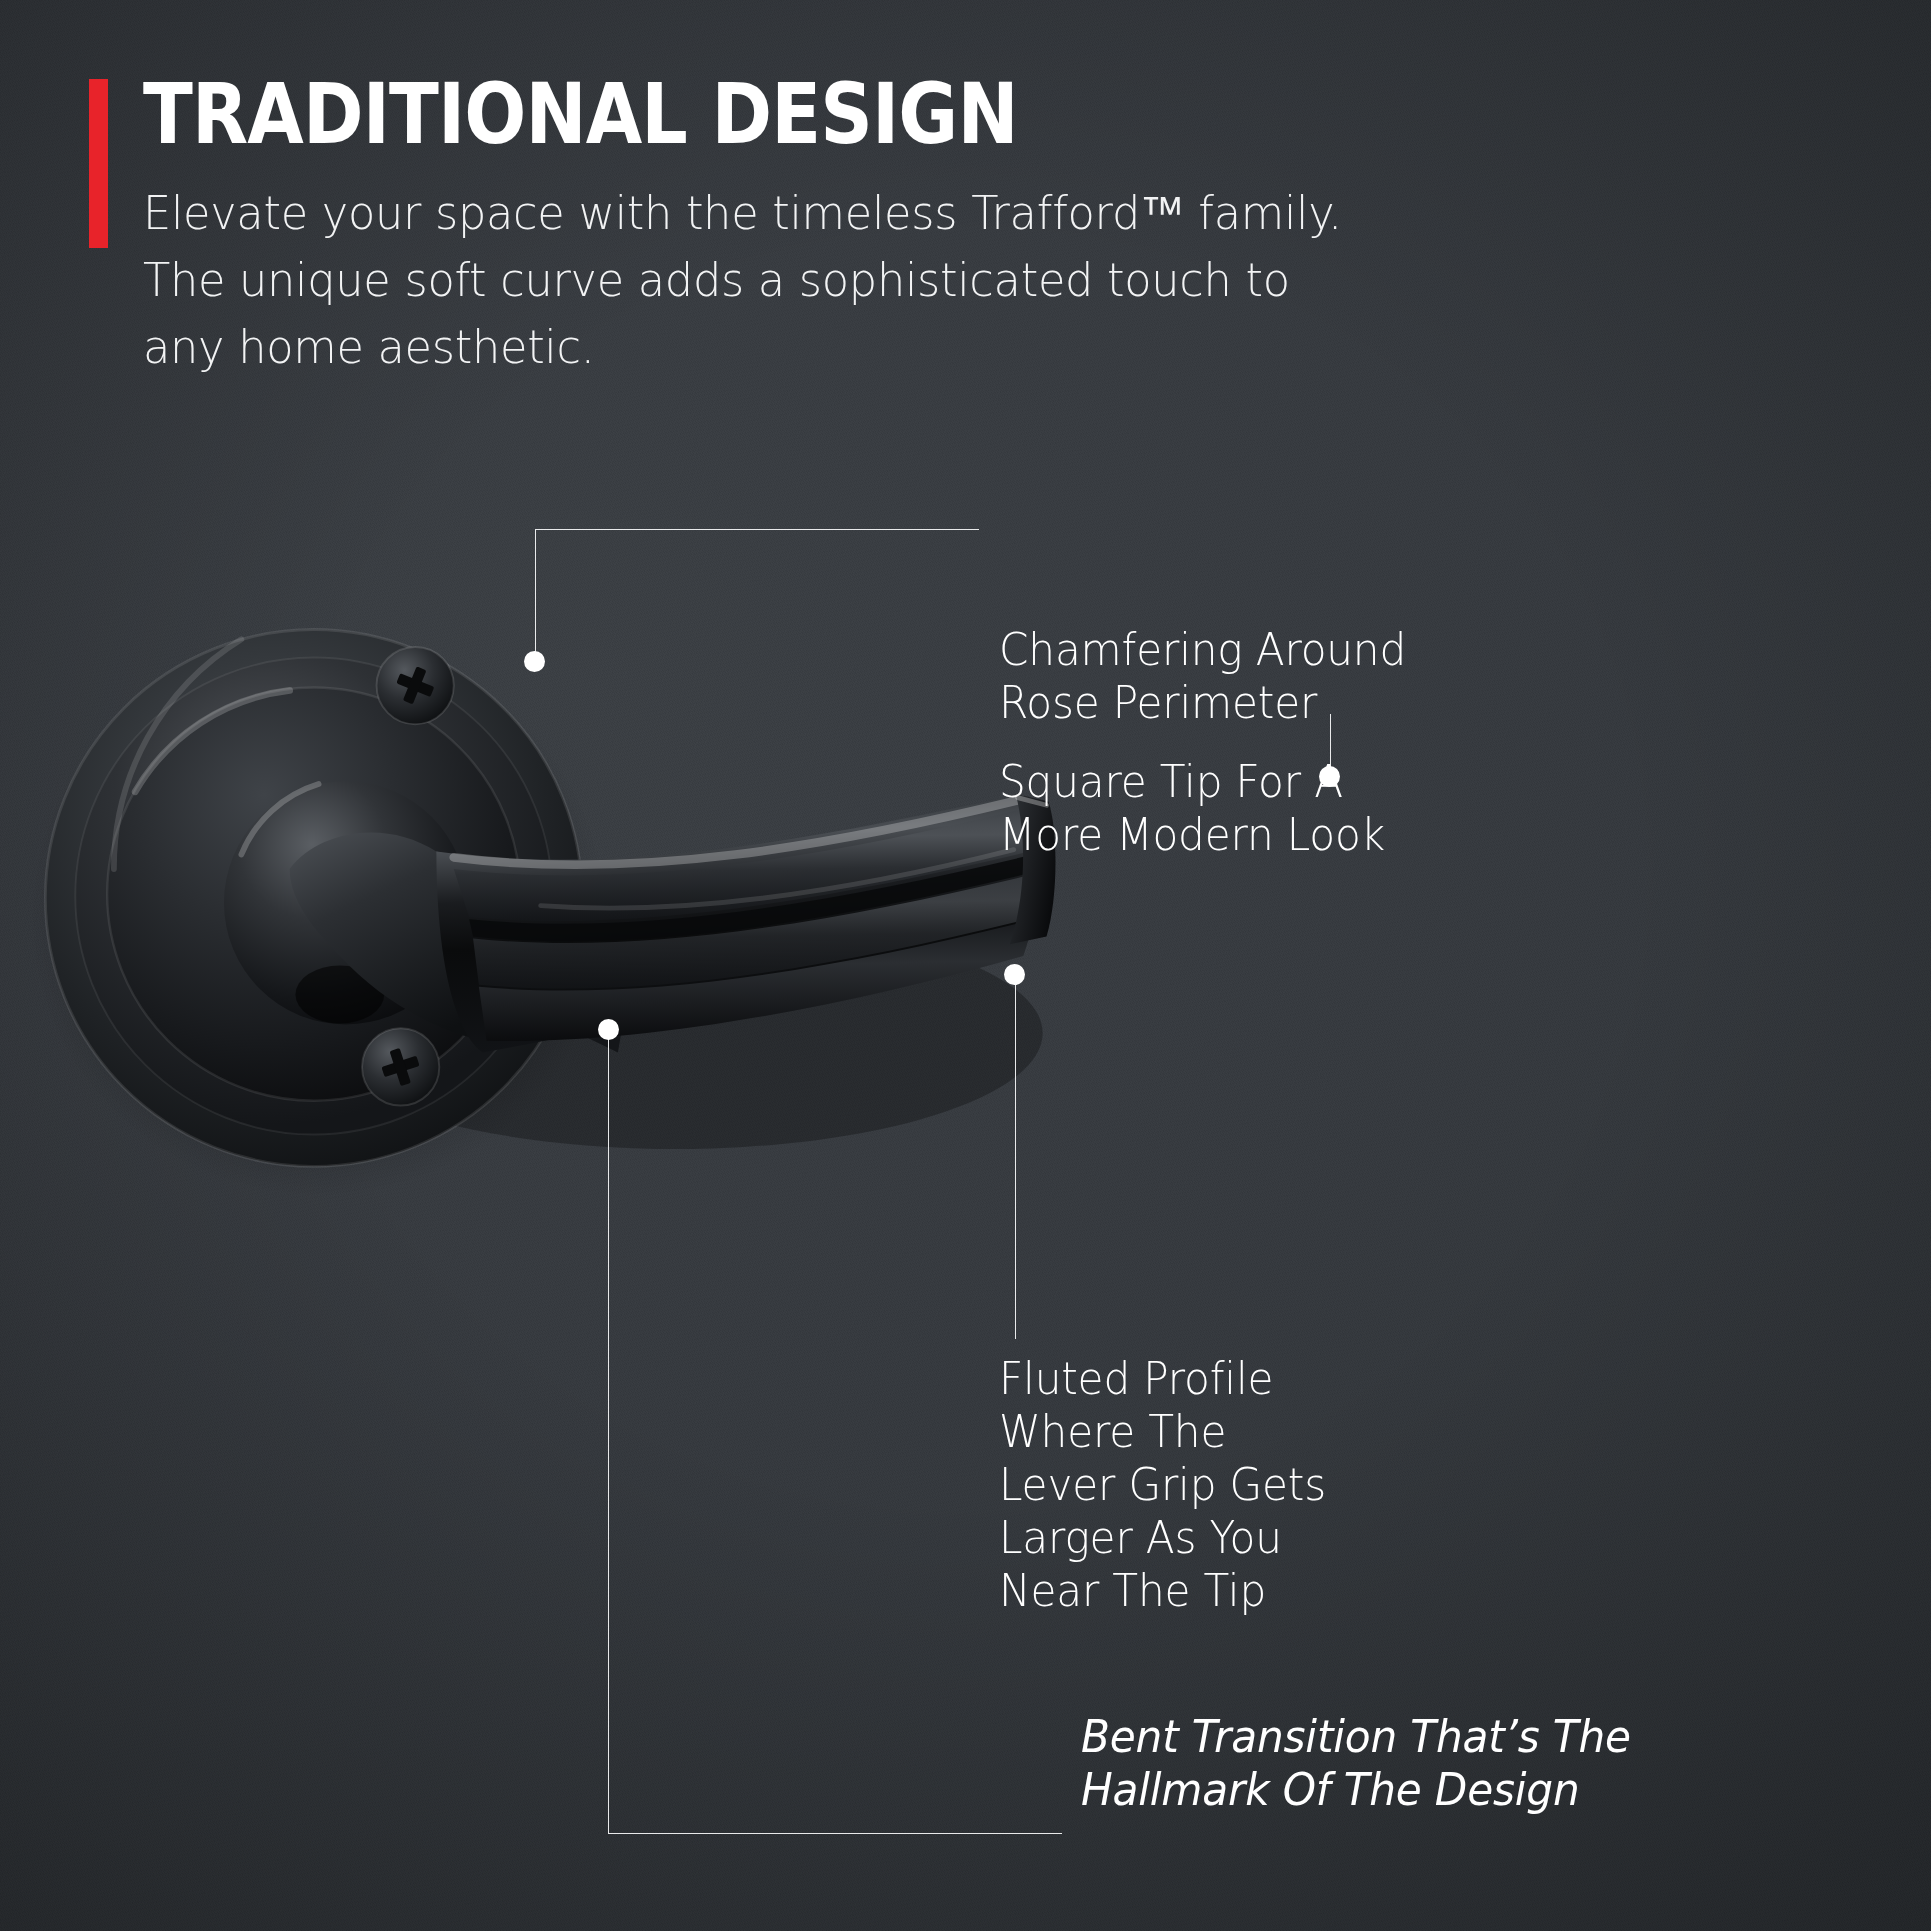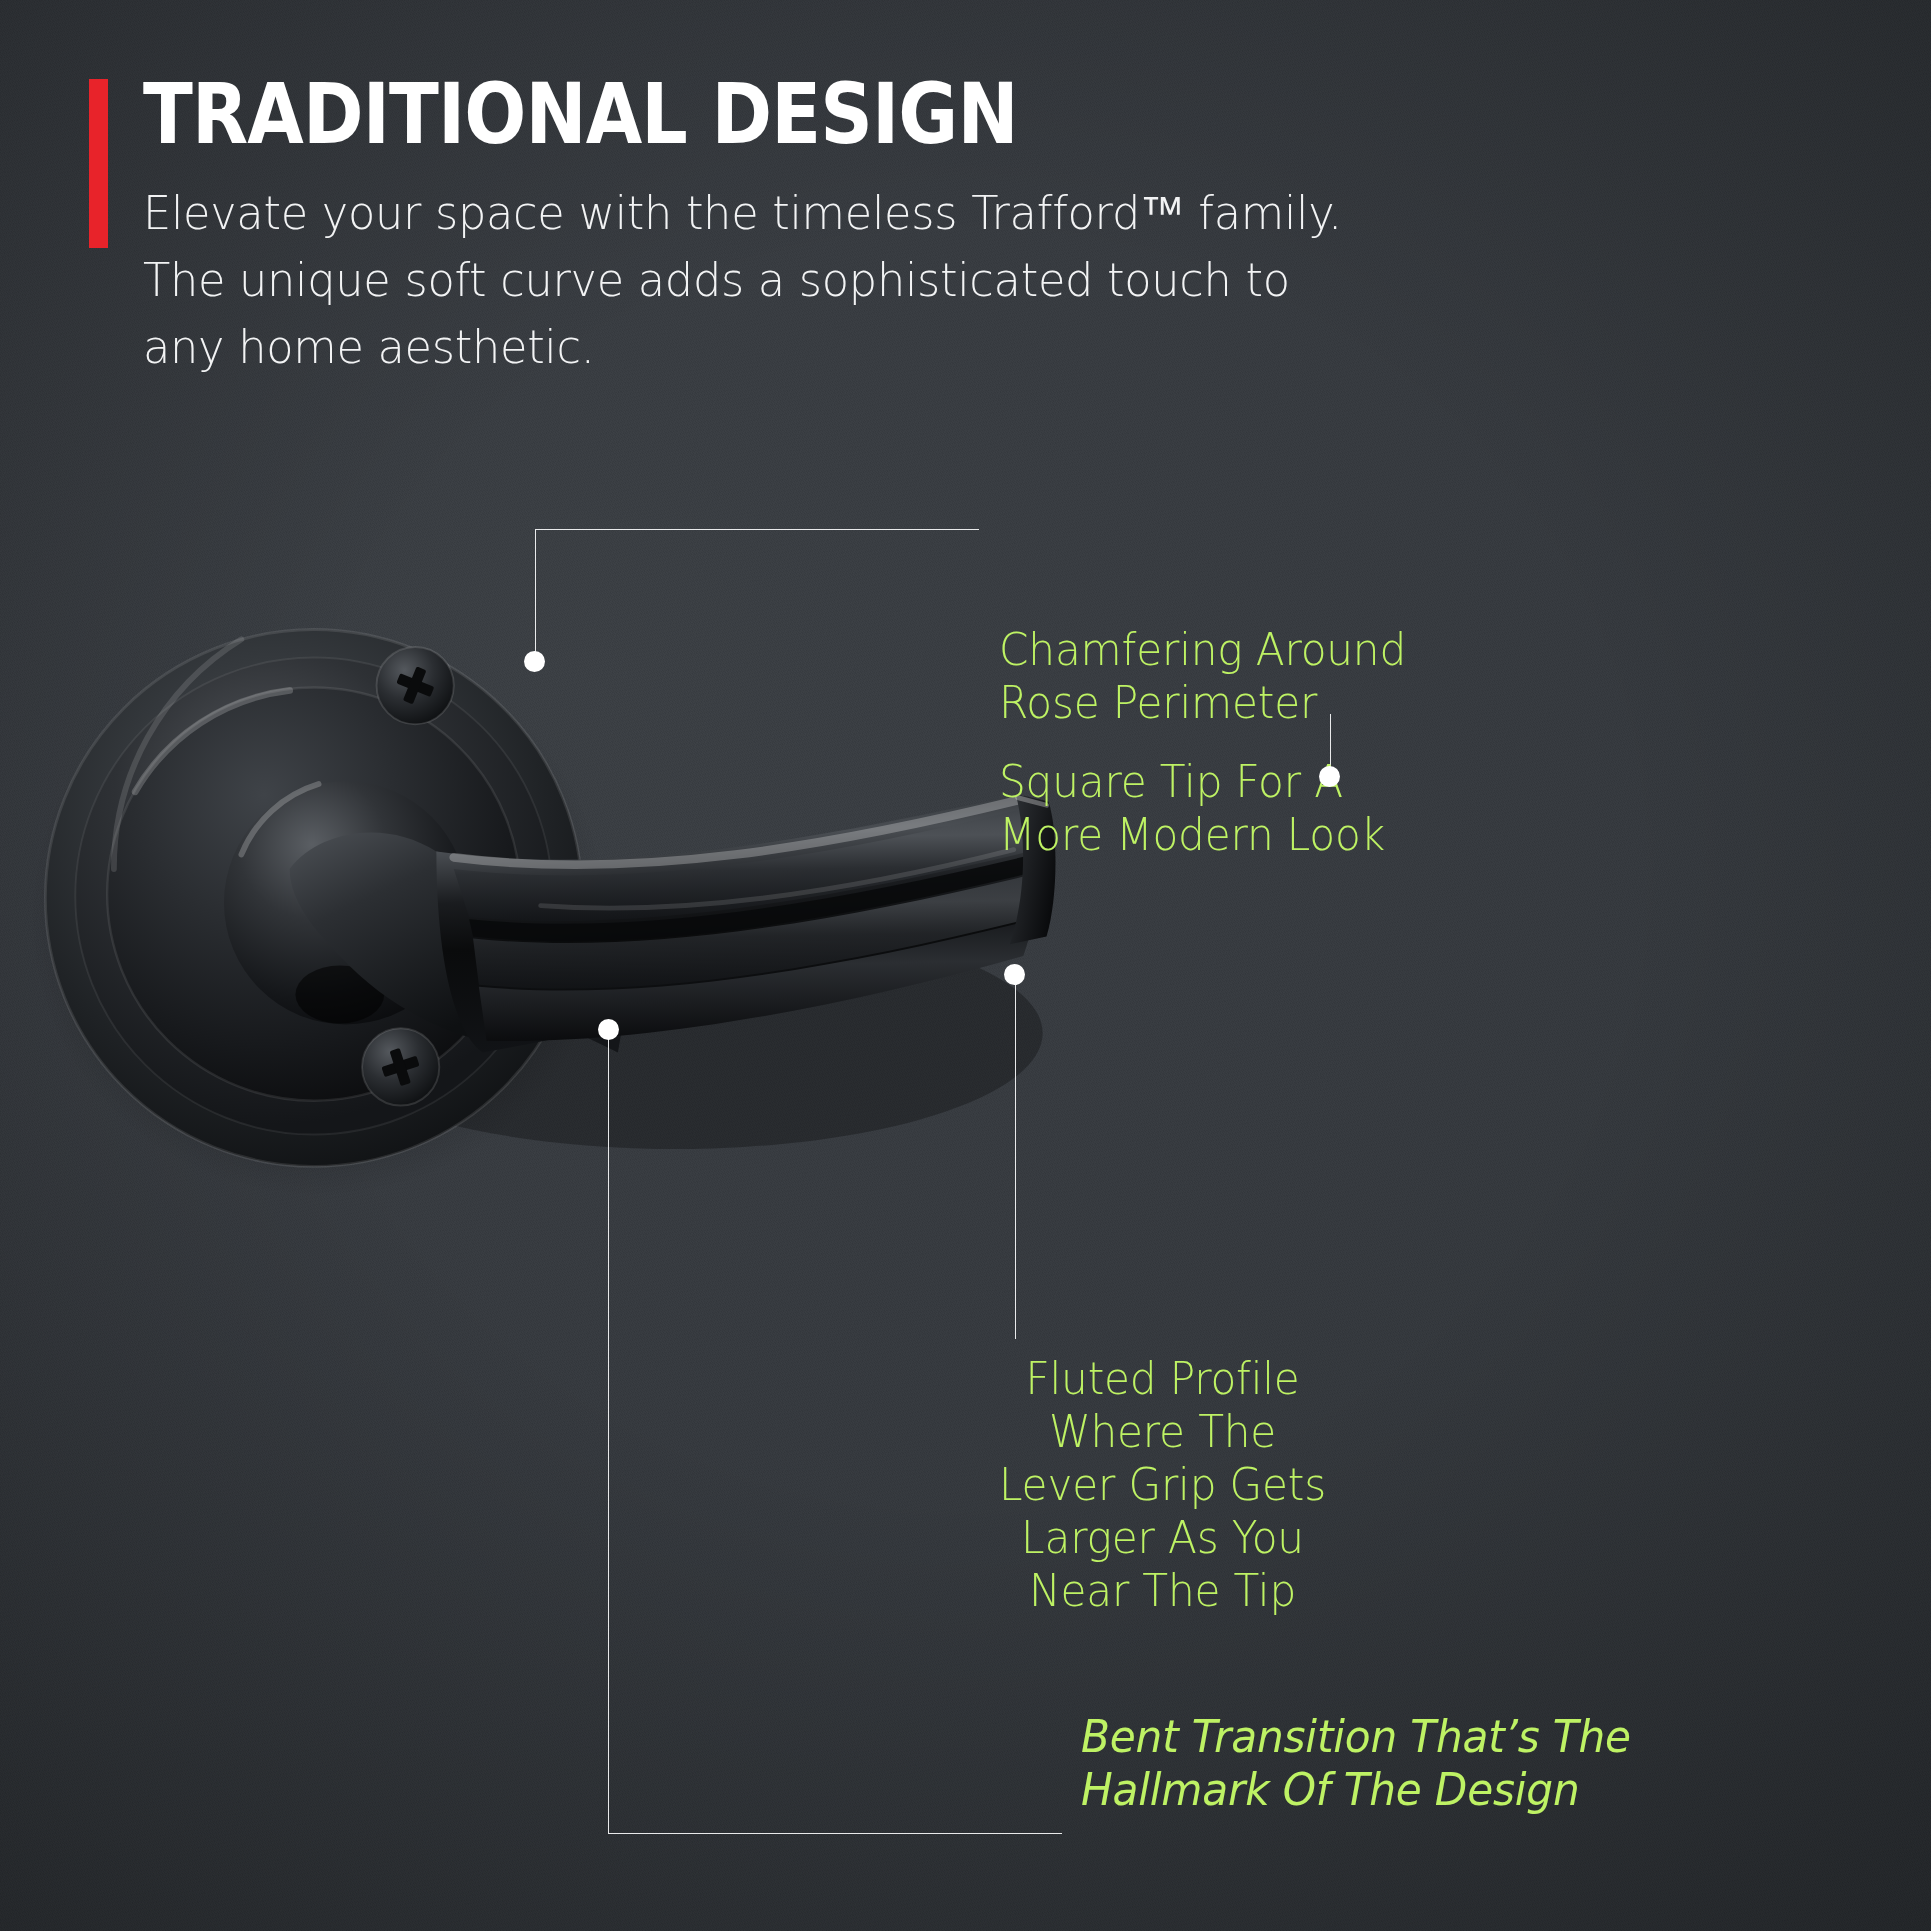--- a/index.html
+++ b/index.html
@@ -49,21 +49,21 @@
     font-family:"DejaVu Sans", sans-serif;
     font-size:47px;line-height:67px;
     font-weight:300;letter-spacing:-0.3px;
     transform:scaleX(.95);transform-origin:left top;
   }
 
   
   #product{position:absolute;left:0;top:415px;width:1062px;height:1159px;z-index:2;}
 
   
-  .callout{position:absolute;z-index:7;color:#bef264;}
+  .callout{position:absolute;z-index:7;color:#ffffff;}
   .callout .txt{
     font-family:"DejaVu Sans", sans-serif;
     font-weight:300;
     font-size:44px;line-height:53px;
     letter-spacing:-0.2px;
     white-space:pre-line;
     transform:scaleX(.96);transform-origin:left top;
   }
   .dot{
     position:absolute;width:21px;height:21px;border-radius:50%;
@@ -78,21 +78,21 @@
   #c1-dot{left:524px;top:651px;}
   #c1-v{left:535px;top:529px;height:124px;}
   #c1-h{left:535px;top:529px;width:444px;}
 
   
   #c2-text{left:999px;top:755px;}
   #c2-dot{left:1319px;top:766px;}
   #c2-v{left:1330px;top:714px;height:56px;}
 
   
-  #c3-text{left:999px;top:1352px;text-align:center;}
+  #c3-text{left:999px;top:1352px;}
   #c3-dot{left:1004px;top:964px;}
   #c3-v{left:1015px;top:974px;height:365px;}
 
   
   #c4-text{left:1081px;top:1710px;font-style:italic;}
   #c4-dot{left:598px;top:1019px;}
   #c4-v{left:608px;top:1029px;height:805px;}
   #c4-h{left:608px;top:1833px;width:454px;}
 </style>
 </head>

